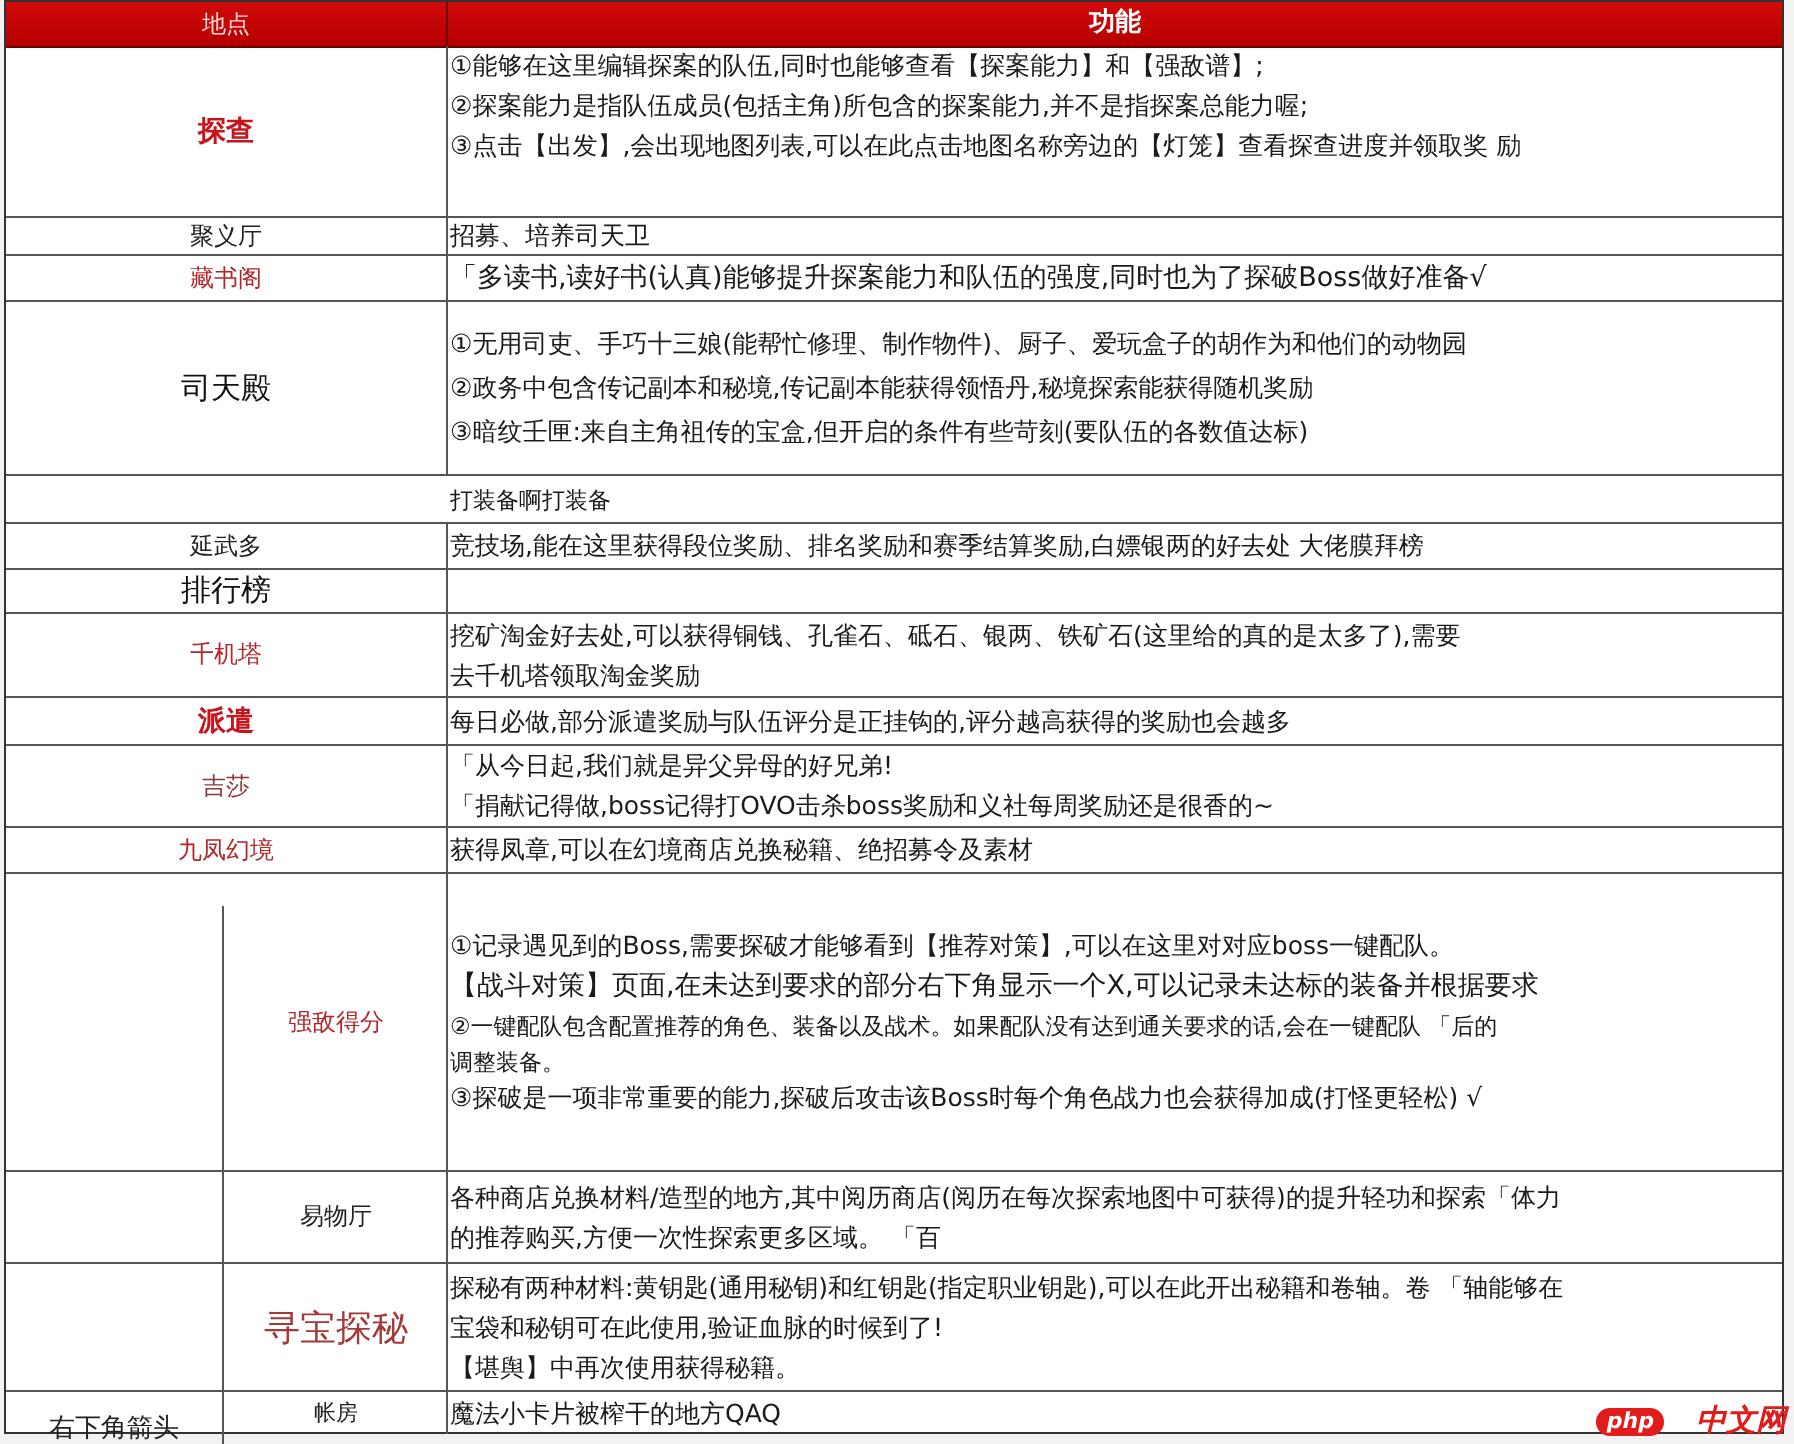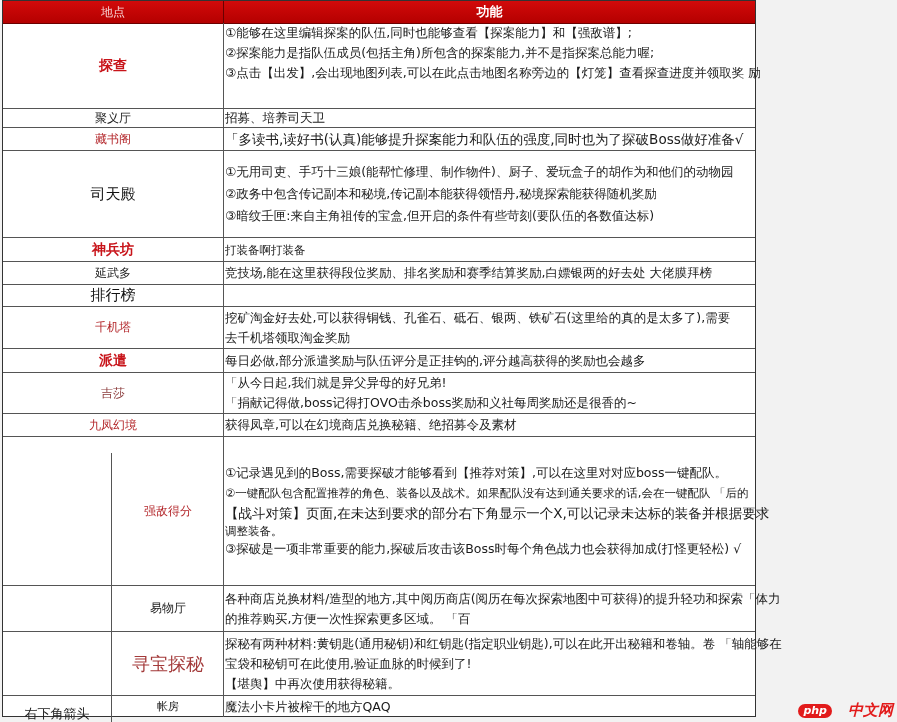--- a/index.html
+++ b/index.html
@@ -1,18 +1,18 @@
 <!DOCTYPE html>
 <html><head>
 <meta charset="utf-8">
 <style>
   html, body { margin: 0; padding: 0; background: #f2f2f2; }
   body { width: 897px; height: 722px; position: relative; overflow: hidden;
          font-family: "DejaVu Sans", "Liberation Sans", sans-serif; color: #1a1a1a; }
-  .sheet { position: absolute; left: 2px; top: 0; width: 754px; height: 717px;
+  .sheet { position: absolute; left: 2px; top: 0; width: 890px; height: 717px;
            background: #fff; border: 1px solid #333; box-sizing: border-box; }
   .header { position: absolute; left: 0; top: 0; width: 100%; height: 22px;
             background: linear-gradient(#d20a0a, #b40000); border-bottom: 1px solid #6a0000; }
   .header .h-place { position: absolute; left: 0; top: 0; width: 220px; height: 22px;
                      border-right: 1px solid #6a0000; color: #f7d6d6; font-size: 12px;
                      line-height: 22px; text-align: center; }
   .header .h-func { position: absolute; left: 221px; right: 0; top: 0; height: 22px; color: #fff;
                     font-weight: bold; font-size: 13px; line-height: 22px; text-align: center; }
   .row { position: absolute; left: 0; width: 100%; border-bottom: 1px solid #555; box-sizing: border-box; }
   .place { position: absolute; left: 0; top: 0; bottom: 0; width: 220px; border-right: 1px solid #555;
@@ -67,21 +67,20 @@
   <div class="row" style="top:150px;height:87px;">
     <div class="place large">司天殿</div>
     <div class="func" style="line-height:22px;">
       <div class="line">①无用司吏、手巧十三娘(能帮忙修理、制作物件)、厨子、爱玩盒子的胡作为和他们的动物园</div>
       <div class="line">②政务中包含传记副本和秘境,传记副本能获得领悟丹,秘境探索能获得随机奖励</div>
       <div class="line">③暗纹壬匣:来自主角祖传的宝盒,但开启的条件有些苛刻(要队伍的各数值达标)</div>
     </div>
   </div>
 
   <div class="row" style="top:237px;height:24px;">
-    <div class="place bold-red">神兵坊</div>
     <div class="func" style="font-size:11.5px;">
       <div class="line">打装备啊打装备</div>
     </div>
   </div>
 
   <div class="row" style="top:261px;height:23px;">
     <div class="place">延武多</div>
     <div class="func">
       <div class="line">竞技场,能在这里获得段位奖励、排名奖励和赛季结算奖励,白嫖银两的好去处 大佬膜拜榜</div>
     </div>
@@ -123,22 +122,22 @@
       <div class="line">获得凤章,可以在幻境商店兑换秘籍、绝招募令及素材</div>
     </div>
   </div>
 
   <div class="group-label" style="top:452px;height:280px;">右下角箭头</div>
 
   <div class="row sub" style="top:436px;height:149px;left:0;">
     <div class="place red" style="color:#b3262a;">强敌得分</div>
     <div class="func" style="line-height:20px;">
       <div class="line">①记录遇见到的Boss,需要探破才能够看到【推荐对策】,可以在这里对对应boss一键配队。</div>
+      <div class="line" style="font-size:13.5px;">【战斗对策】页面,在未达到要求的部分右下角显示一个X,可以记录未达标的装备并根据要求</div>
       <div class="line" style="font-size:11.5px;">②一键配队包含配置推荐的角色、装备以及战术。如果配队没有达到通关要求的话,会在一键配队 「后的</div>
-      <div class="line" style="font-size:13.5px;">【战斗对策】页面,在未达到要求的部分右下角显示一个X,可以记录未达标的装备并根据要求</div>
       <div class="line" style="font-size:11.5px;line-height:16px;">调整装备。</div>
       <div class="line">③探破是一项非常重要的能力,探破后攻击该Boss时每个角色战力也会获得加成(打怪更轻松) √</div>
     </div>
   </div>
 
   <div class="row sub" style="top:585px;height:46px;">
     <div class="place">易物厅</div>
     <div class="func">
       <div class="line">各种商店兑换材料/造型的地方,其中阅历商店(阅历在每次探索地图中可获得)的提升轻功和探索「体力</div>
       <div class="line">的推荐购买,方便一次性探索更多区域。 「百</div>

